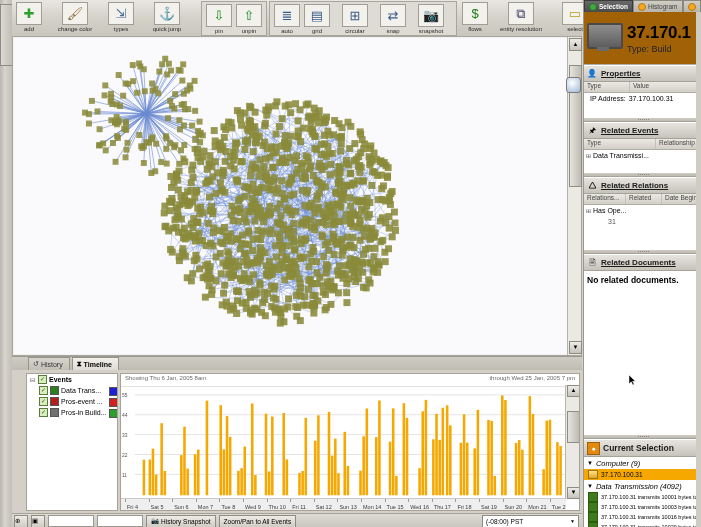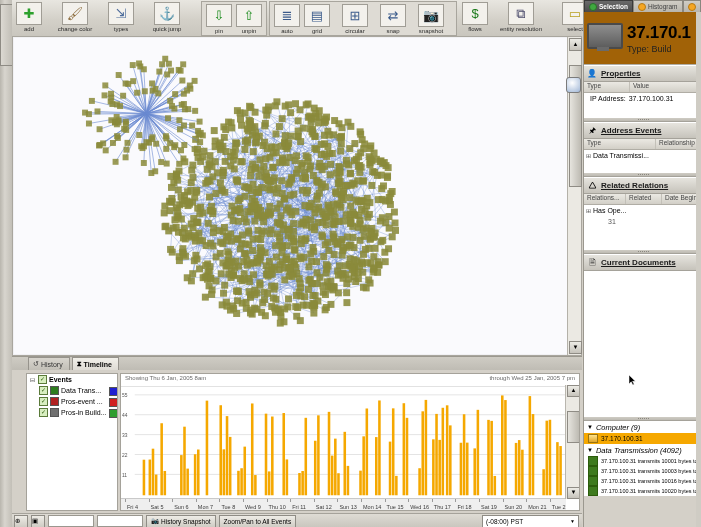--- a/index.html
+++ b/index.html
@@ -2151,21 +2151,21 @@
           <i></i>
           <i></i>
           <i></i>
           <i></i>
           <i></i>
         </div>
       </div>
 
     <div class="sect-hdr">
       <span class="sico">🖈</span>
-      <span class="stxt">Address Events</span>
+      <span class="stxt">Related Events</span>
     </div>
     <div class="gtable">
       <div class="ghead">
         <div style="width:68px">Type</div>
         <div style="flex:1">Relationship</div>
       </div>
       <div class="grow">
         <span class="exp">⊞</span>
         <span>Data Transmissi...</span>
       </div>
@@ -2207,34 +2207,39 @@
           <i></i>
           <i></i>
           <i></i>
           <i></i>
           <i></i>
         </div>
       </div>
 
     <div class="sect-hdr">
       <span class="sico">🗎</span>
-      <span class="stxt">Current Documents</span>
+      <span class="stxt">Related Documents</span>
     </div>
+    <div class="rdoc">No related documents.</div>
     <div style="background:#fff;height:145px"></div>
     <div class="divider">
         <div class="dots">
           <i></i>
           <i></i>
           <i></i>
           <i></i>
           <i></i>
           <i></i>
         </div>
       </div>
 
+    <div class="sect-hdr" style="height:16px">
+      <span class="sico" style="background:#e08a10;border:1px solid #a35f08;color:#fff;font-size:7px">●</span>
+      <span class="stxt" style="font-size:8.5px;text-decoration:none">Current Selection</span>
+    </div>
     <div class="cs-body" id="csbody">
       <div class="cs-grp">
         <span class="exp">▼</span>
         <span>Computer (9)</span>
       </div>
       <div class="cs-sel">
         <span class="ic"></span>
         <span>37.170.100.31</span>
       </div>
       <div class="cs-grp">

